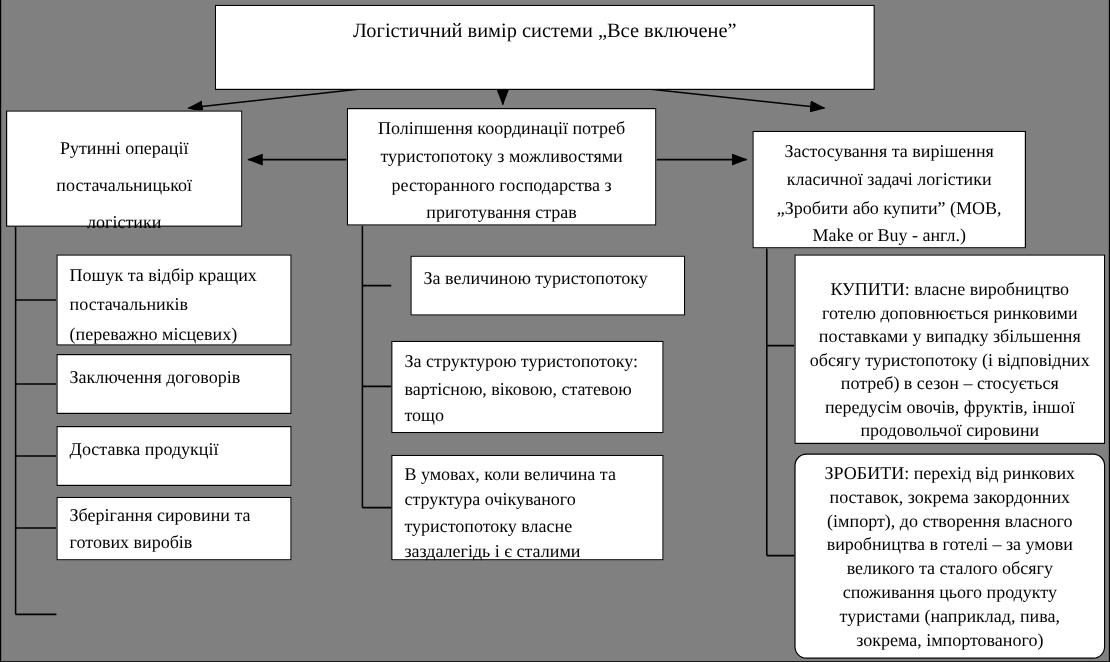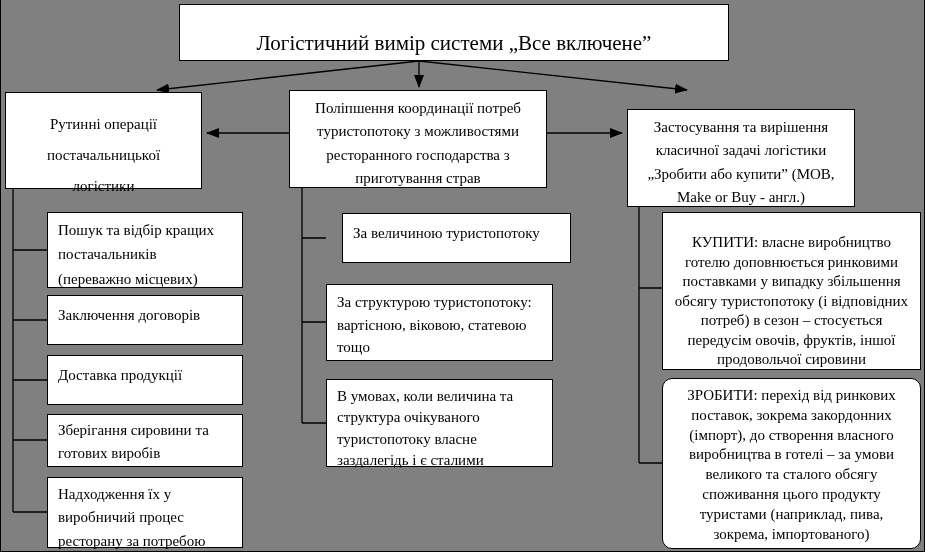--- a/index.html
+++ b/index.html
@@ -18,21 +18,21 @@
   .box{
     position:absolute;
     background:#ffffff;
     border:1.5px solid #000;
     box-sizing:border-box;
     font-size:15px;
     line-height:1.6;
     padding:7px 10px;
   }
   .center{text-align:center;}
-  #title-box{left:178px;top:4px;width:550px;height:57px;font-size:21px;padding-top:22px;}
+  #title-box{left:178px;top:4px;width:550px;height:71px;font-size:17px;padding-top:7px;}
   #l2-left{left:4px;top:92px;width:197px;height:97px;line-height:2.05;padding-top:16px;}
   #l2-mid{left:288px;top:90px;width:258px;height:98px;line-height:1.55;padding-top:6px;}
   #l2-right{left:626px;top:90px;width:228px;height:98px;line-height:1.55;padding-top:6px;margin-top:19px;}
   #lsub1{left:46px;top:212px;width:196px;height:76px;line-height:1.62;padding-top:5px;}
   #lsub2{left:46px;top:295px;width:196px;height:50px;}
   #lsub3{left:46px;top:355px;width:196px;height:50px;}
   #lsub4{left:46px;top:414px;width:196px;height:53px;line-height:1.55;padding-top:4px;}
   #lsub5{left:46px;top:477px;width:196px;height:71px;line-height:1.55;padding-top:5px;}
   #msub1{left:341px;top:213px;width:229px;height:50px;}
   #msub2{left:325px;top:284px;width:227px;height:77px;line-height:1.5;padding-top:6px;}
@@ -86,23 +86,20 @@
   </div>
   <div class="box" id="lsub2">
     <span>Заключення договорів</span>
   </div>
   <div class="box" id="lsub3">
     <span>Доставка продукції</span>
   </div>
   <div class="box" id="lsub4">
     <span>Зберігання сировини та готових виробів</span>
   </div>
-  <div class="box" id="lsub5">
-    <span>Надходження їх у виробничий процес ресторану за потребою</span>
-  </div>
 
   <div class="box" id="msub1">
     <span>За величиною туристопотоку</span>
   </div>
   <div class="box" id="msub2">
     <span>За структурою туристопотоку: вартісною, віковою, статевою тощо</span>
   </div>
   <div class="box" id="msub3">
     <span>В умовах, коли величина та структура очікуваного туристопотоку власне заздалегідь і є сталими</span>
   </div>

